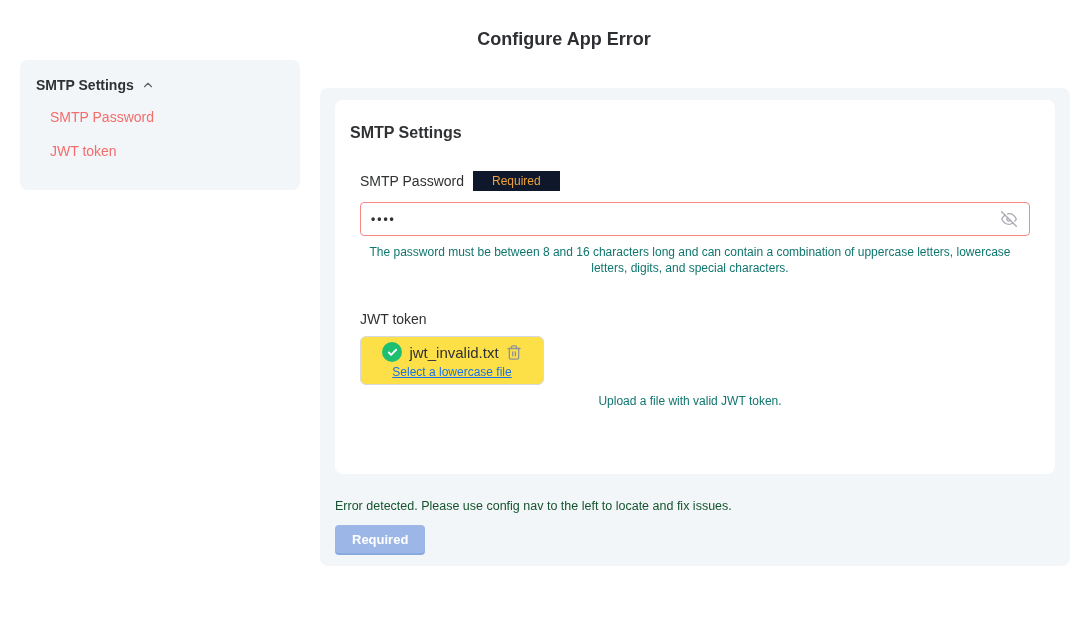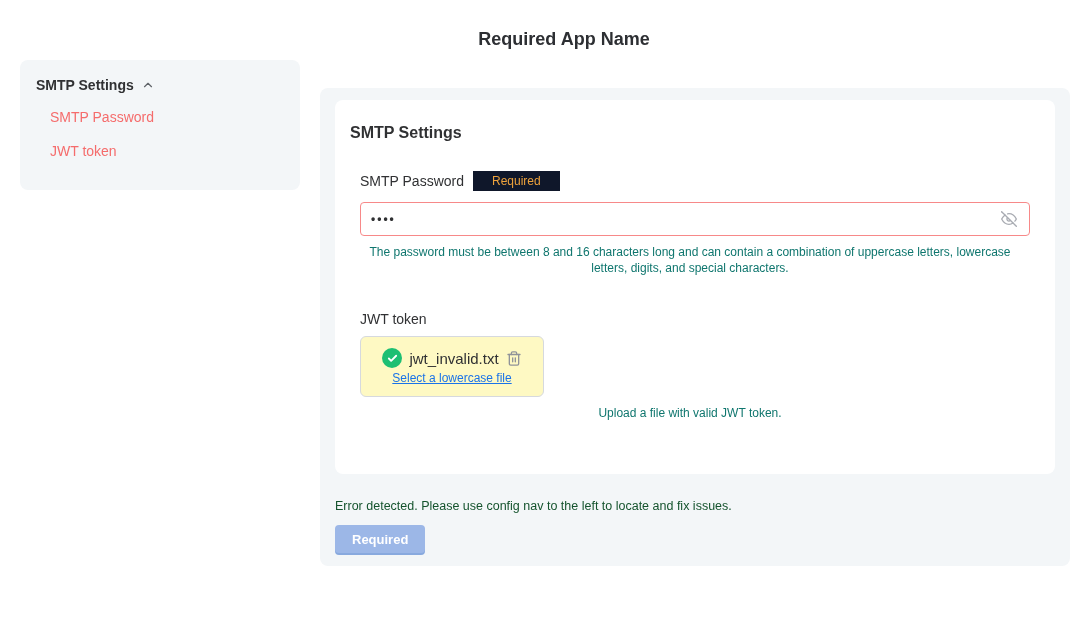--- a/index.html
+++ b/index.html
@@ -73,22 +73,22 @@
   .eye-btn svg { width: 16px; height: 16px; stroke: #a8abb2; }
 
   .field-error {
     margin: 8px 0 0; font-size: 12px; line-height: 16px;
     color: #0f766e; max-width: 660px; text-align: center;
   }
 
   .jwt-block { margin-top: 34px; }
   .upload-label { margin-top: 12px; font-size: 14px; color: #303133; line-height: 18px; }
   .file-card {
-    margin-top: 8px; width: 184px; height: 61px;
-    border: 1px solid #d6d9de; border-radius: 6px; background: #fef9c3;
+    margin-top: 8px; width: 184px; height: 49px;
+    border: 1px solid #d6d9de; border-radius: 6px; background: #fde047;
     display: flex; flex-direction: column; align-items: center; justify-content: center;
     gap: 3px;
   }
   .file-row { display: flex; align-items: center; gap: 7px; }
   .check-circle {
     width: 20px; height: 20px; border-radius: 50%;
     background: #1dbf73; color: #fff;
     display: inline-flex; align-items: center; justify-content: center;
   }
   .check-circle svg { width: 11px; height: 11px; stroke: #fff; }
@@ -103,21 +103,21 @@
     background: #9cb7e7; color: #ffffff;
     font-family: inherit; font-size: 13px; font-weight: bold;
     border: none; border-radius: 4px;
     box-shadow: 0 2px 0 #88a9de;
     cursor: not-allowed;
   }
 </style>
 </head>
 <body>
 
-<h1 class="page-title">Required App Name</h1>
+<h1 class="page-title">Configure App Error</h1>
 
 <nav class="sidebar">
   <div class="sidebar-header">
     <span class="sidebar-header-label">SMTP Settings</span>
     <span class="chevron">
       <svg viewBox="0 0 24 24" fill="none" stroke-width="2" stroke-linecap="round" stroke-linejoin="round">
           <polyline points="6 15 12 9 18 15"></polyline>
         </svg>
     </span>
   </div>

